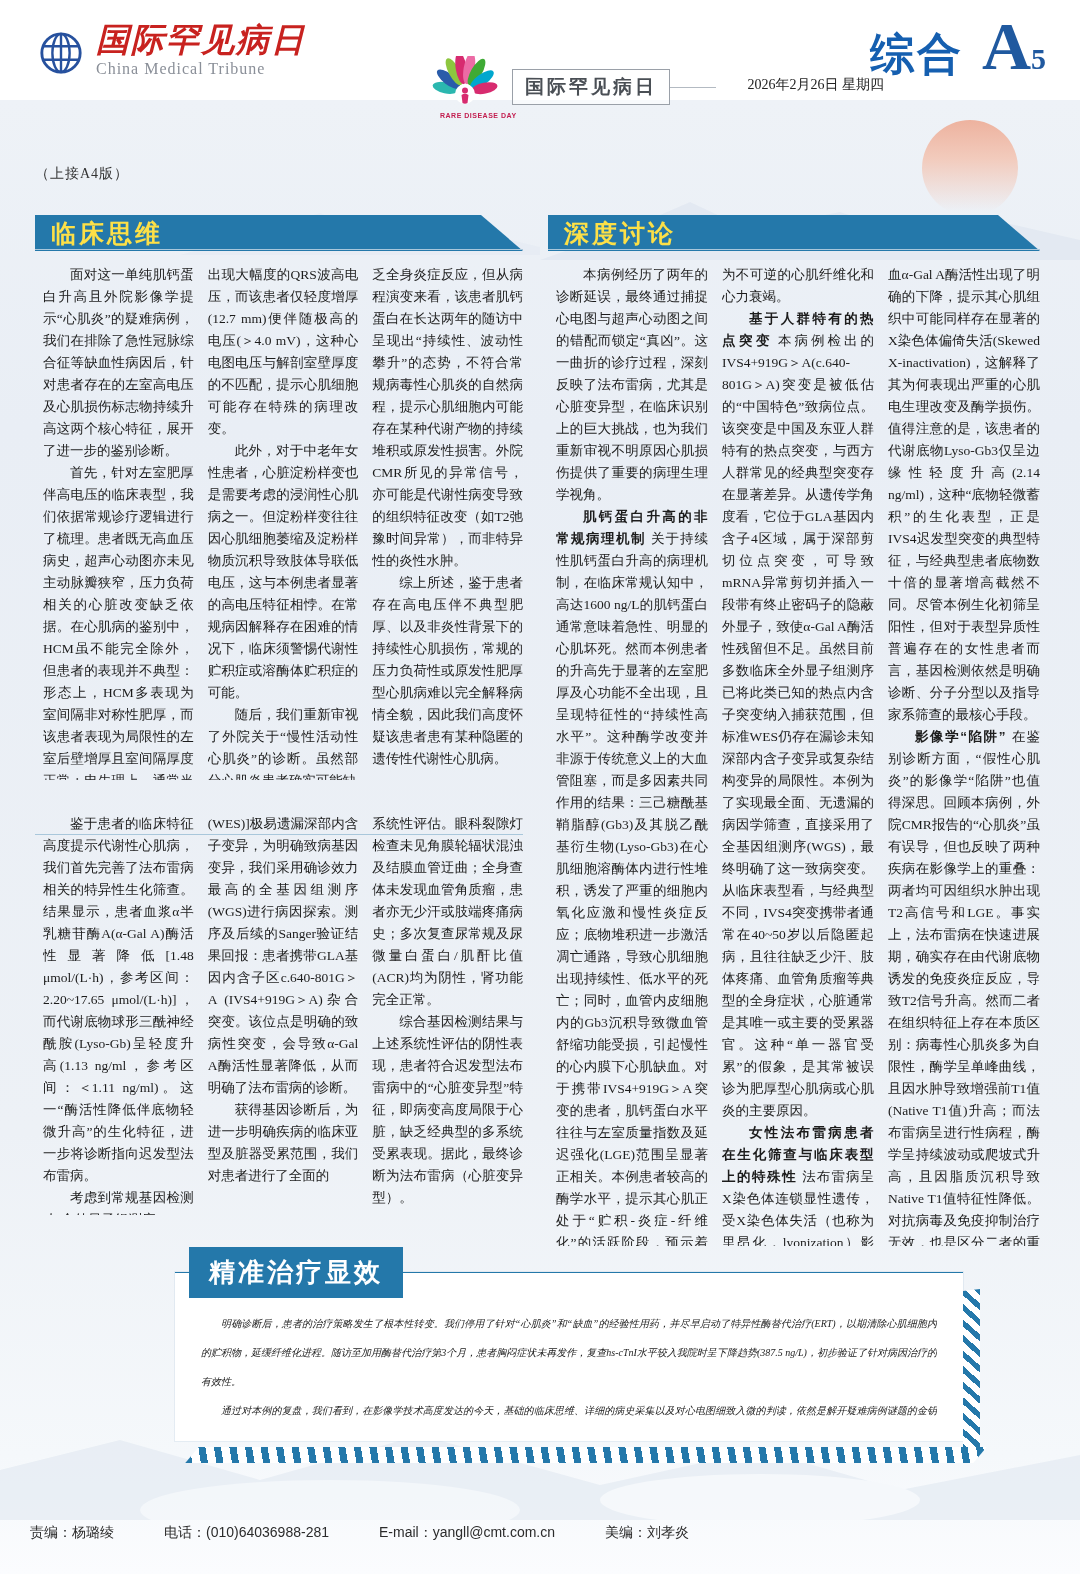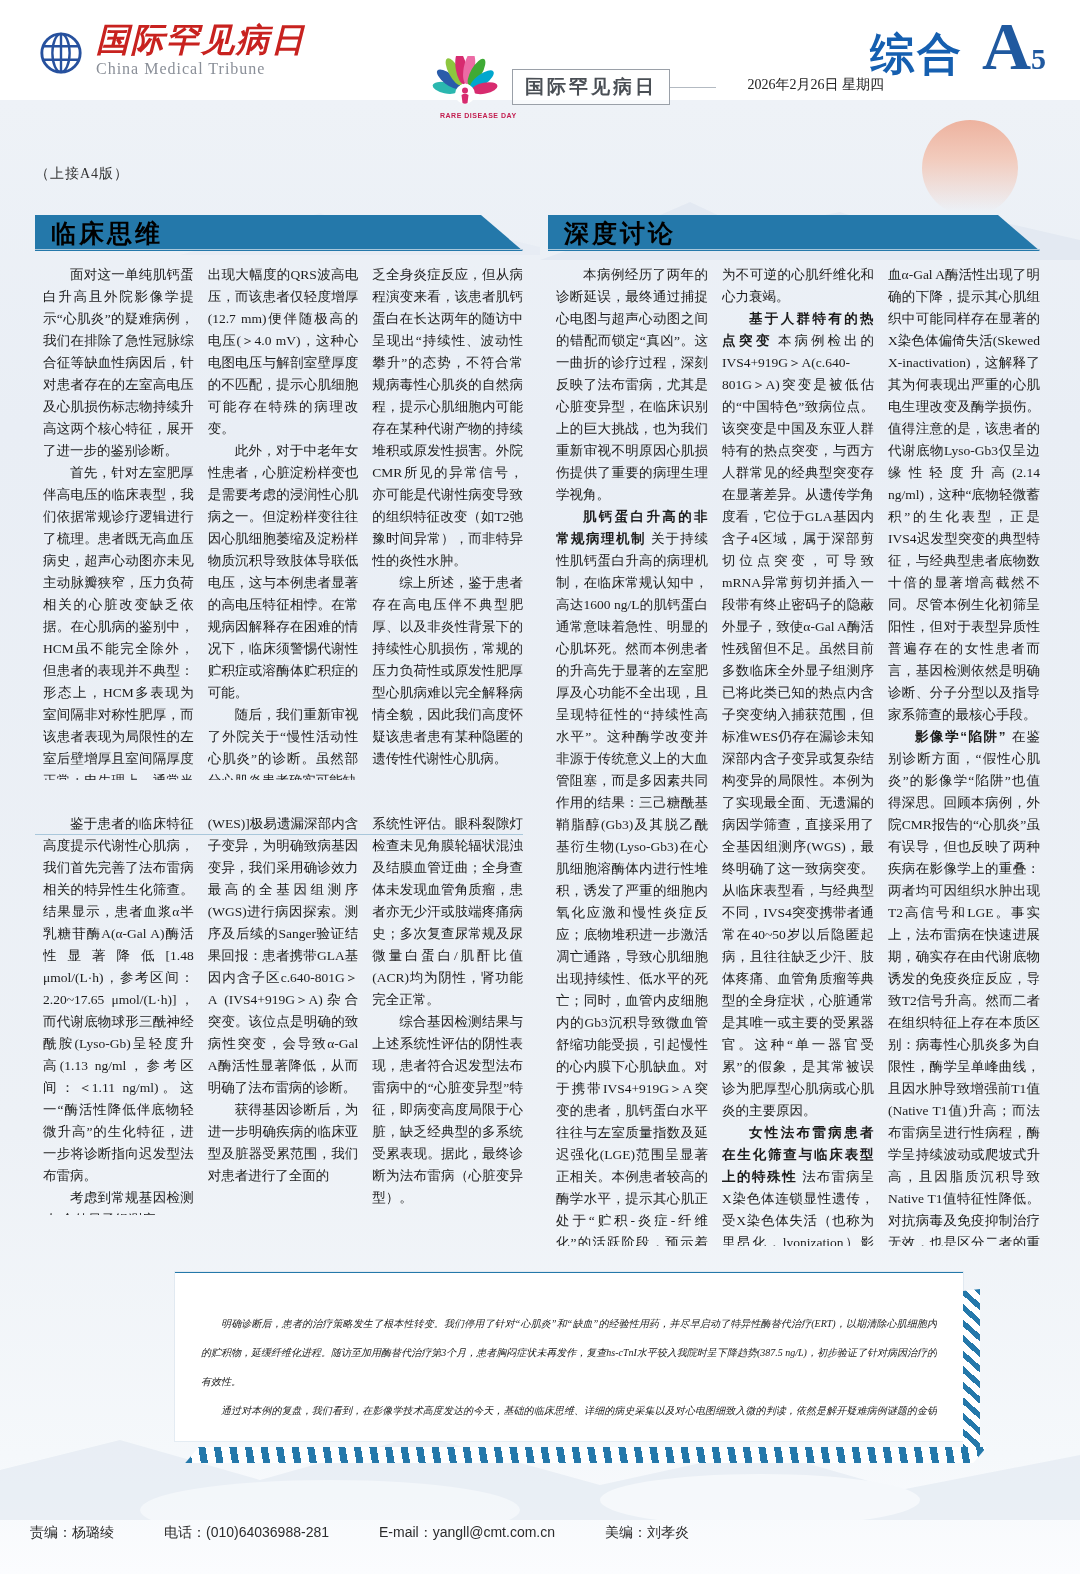--- a/index.html
+++ b/index.html
@@ -31,21 +31,21 @@
                letter-spacing:3px;padding:4px 12px;white-space:nowrap;}
   .badge-line{width:46px;height:1px;background:#b3bac2;margin-left:0;}
   
   .bodybg{position:absolute;left:0;top:100px;width:1080px;height:1474px;
           background:linear-gradient(180deg,#eef2f7 0%,#e9eef5 22%,#edf1f6 70%,#f5f8fb 92%,#fbfcfe 100%);}
   .sun{position:absolute;left:922px;top:120px;width:96px;height:96px;border-radius:50%;
        background:linear-gradient(180deg,#eda78f 0%,#f3c4b2 40%,rgba(250,242,238,0) 95%);opacity:.85;}
   .mtn{position:absolute;opacity:.65;}
   
   .sec{position:absolute;}
-  .banner{position:relative;height:36px;background:#2478aa;color:#000000;
+  .banner{position:relative;height:36px;background:#2478aa;color:#fde047;
           font-family:"Liberation Sans",sans-serif;font-weight:700;font-size:25px;
           letter-spacing:3px;line-height:36px;padding-left:16px;box-sizing:border-box;
           clip-path:polygon(0 0,calc(100% - 42px) 0,100% 100%,0 100%);}
   .banner-line{position:absolute;top:34px;left:0;right:0;height:1px;background:#a9c7db;}
   .cols{display:flex;gap:14px;margin-top:13px;overflow:hidden;margin-left:8px;}
   .col{flex:1;overflow:hidden;font-size:13.5px;line-height:22px;text-align:justify;}
   .para{margin:0;text-indent:2em;}
   .cont{text-indent:0;}
   .lead{font-weight:700;font-family:"Liberation Sans",sans-serif;letter-spacing:.5px;margin-right:5px;}
   .sec-clinical{left:35px;top:215px;width:488px;}
@@ -208,20 +208,21 @@
         <p class="para">获得基因诊断后，为进一步明确疾病的临床亚型及脏器受累范围，我们对患者进行了全面的</p>
       </div>
       <div class="col">
         <p class="para cont">系统性评估。眼科裂隙灯检查未见角膜轮辐状混浊及结膜血管迂曲；全身查体未发现血管角质瘤，患者亦无少汗或肢端疼痛病史；多次复查尿常规及尿微量白蛋白/肌酐比值(ACR)均为阴性，肾功能完全正常。</p>
         <p class="para">综合基因检测结果与上述系统性评估的阴性表现，患者符合迟发型法布雷病中的“心脏变异型”特征，即病变高度局限于心脏，缺乏经典型的多系统受累表现。据此，最终诊断为法布雷病（心脏变异型）。</p>
       </div>
     </div>
   </section>
 
   <div class="treatbox">
+    <div class="treat-banner"><span>精准治疗显效</span></div>
     <div class="treat-body">
       <p class="para">明确诊断后，患者的治疗策略发生了根本性转变。我们停用了针对“心肌炎”和“缺血”的经验性用药，并尽早启动了特异性酶替代治疗(ERT)，以期清除心肌细胞内的贮积物，延缓纤维化进程。随访至加用酶替代治疗第3个月，患者胸闷症状未再发作，复查hs-cTnI水平较入我院时呈下降趋势(387.5 ng/L)，初步验证了针对病因治疗的有效性。</p>
       <p class="para">通过对本例的复盘，我们看到，在影像学技术高度发达的今天，基础的临床思维、详细的病史采集以及对心电图细致入微的判读，依然是解开疑难病例谜题的金钥匙。</p>
     </div>
   </div>
   <div class="stripe-r"></div>
   <div class="stripe-b"></div>
 
   <div class="footer">
     <span>责编：杨璐绫</span>

